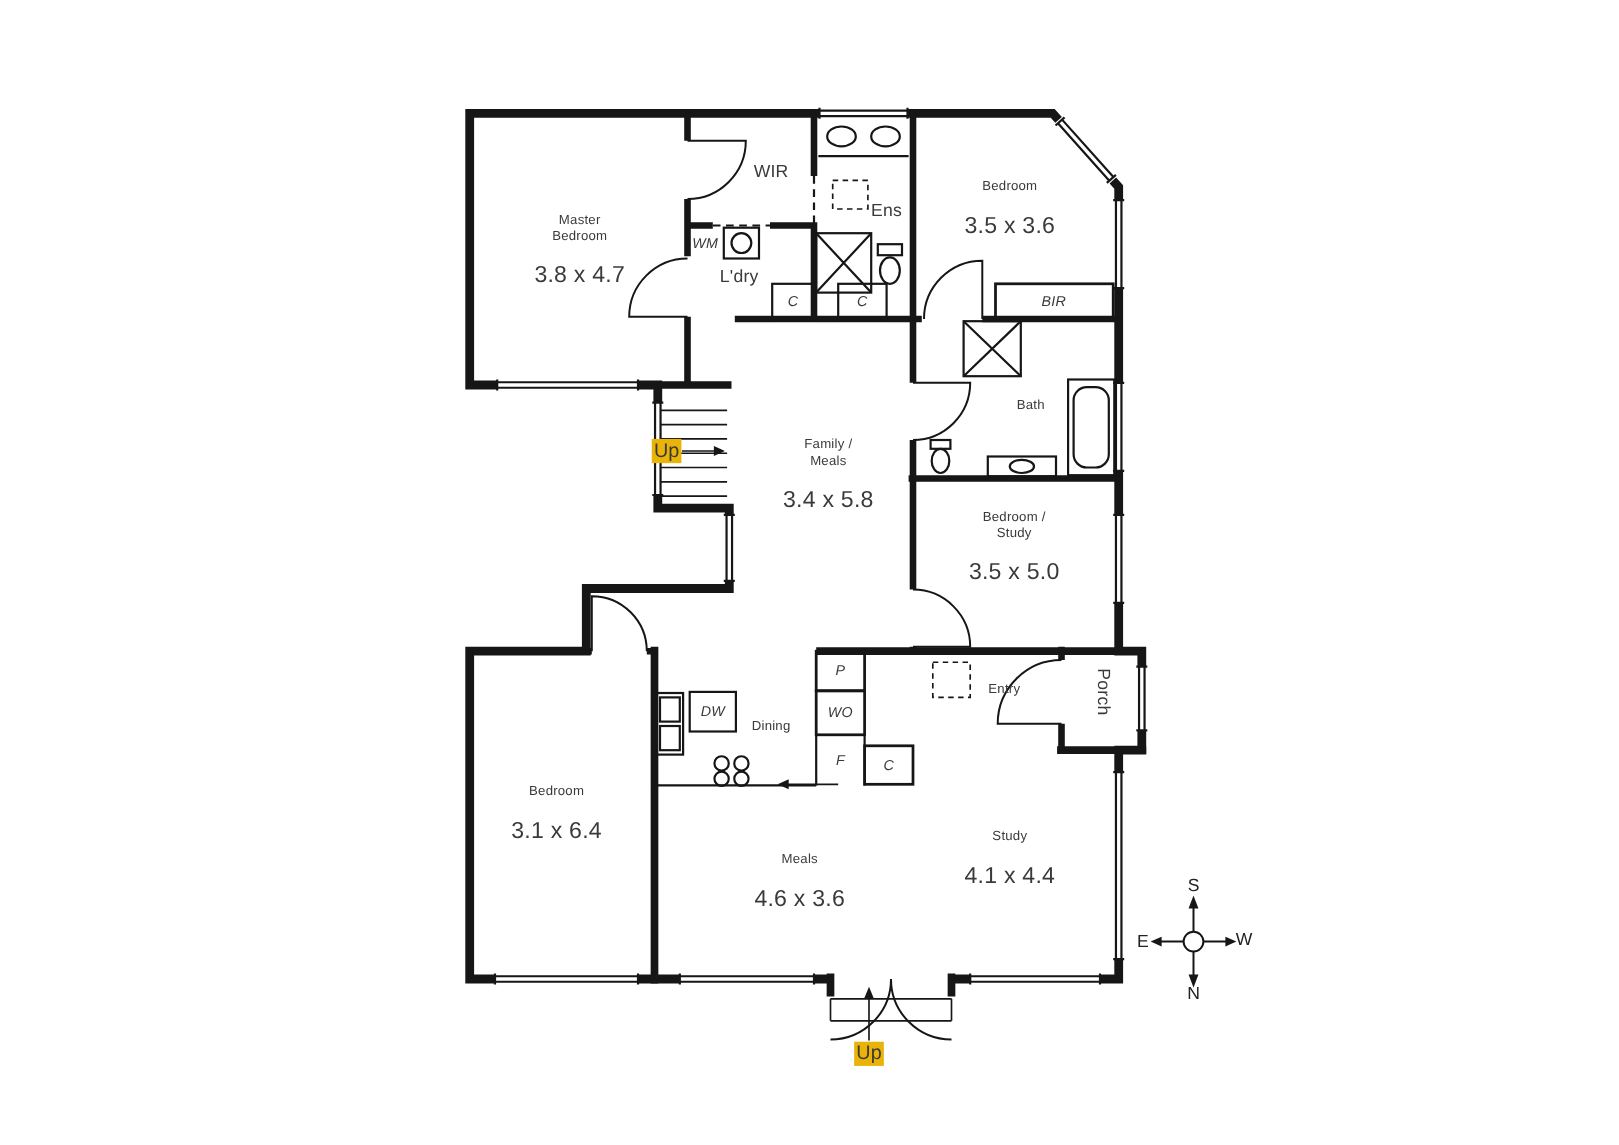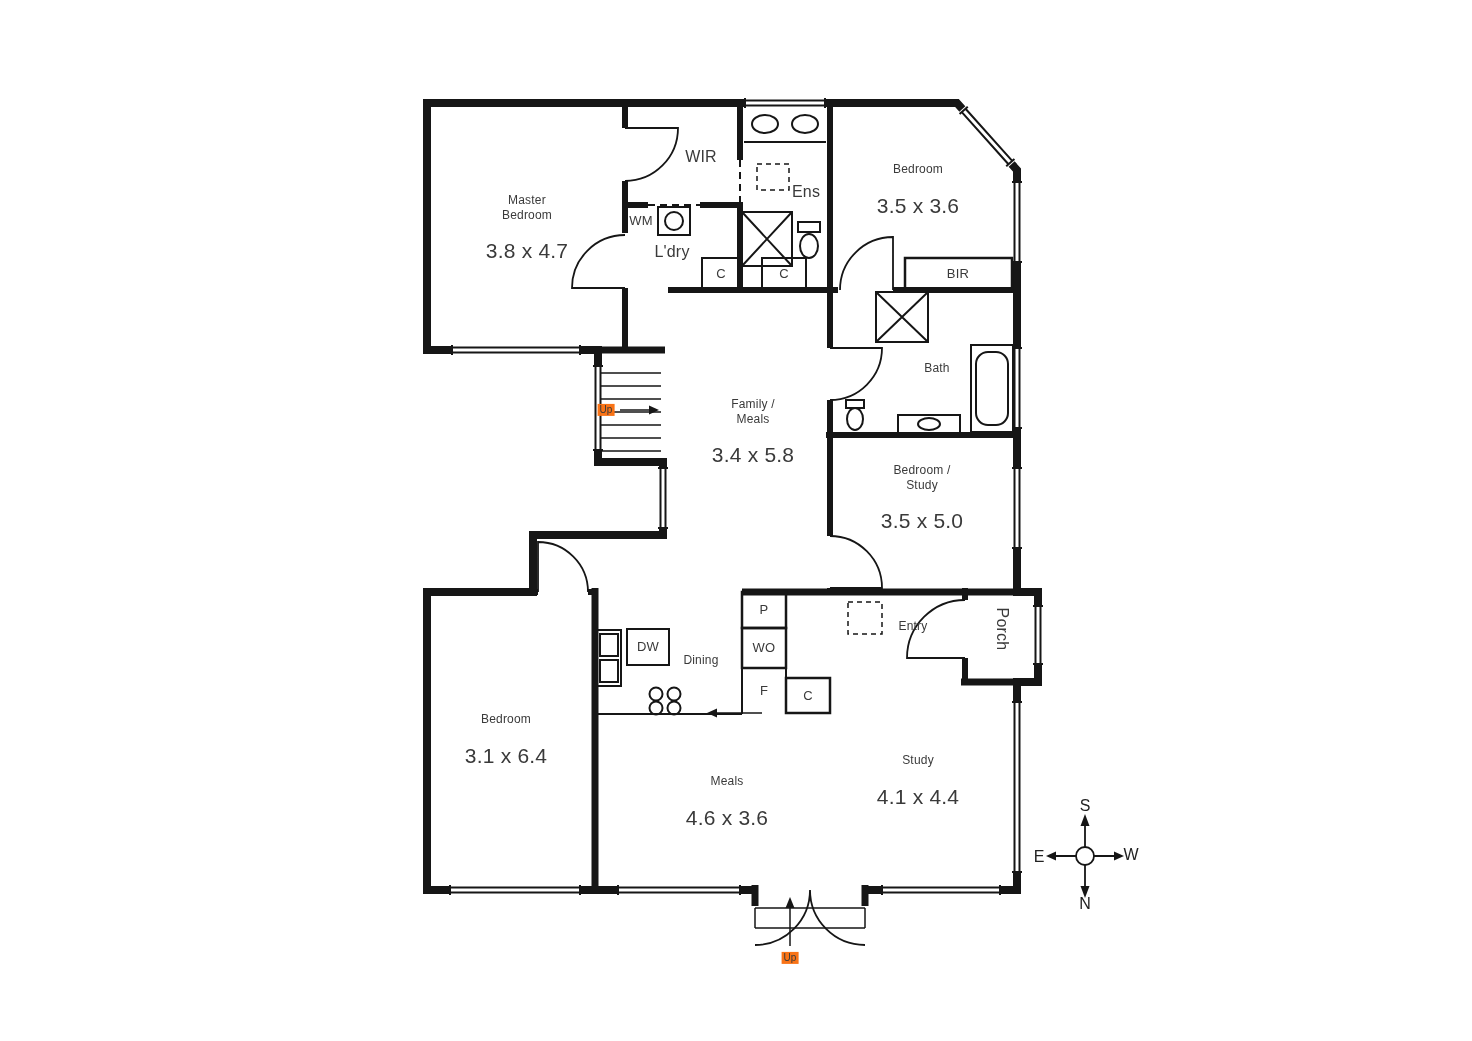--- a/index.html
+++ b/index.html
@@ -3,22 +3,22 @@
 <meta charset="utf-8">
 <style>
   html,body{margin:0;padding:0;background:#ffffff;}
   .stage{position:relative;width:1472px;height:1041px;background:#ffffff;overflow:hidden;
          font-family:"Liberation Sans",sans-serif;}
   .stage svg{position:absolute;left:0;top:0;}
   .lbl{position:absolute;transform:translate(-50%,-50%);color:#3a3a3a;text-align:center;line-height:1.22;}
   .name{display:block;font-size:12px;letter-spacing:.2px;white-space:pre-line;}
   .dims{display:block;font-size:21px;margin-top:16px;letter-spacing:.2px;}
   .md .name{font-size:16px;}
-  .xs{font-size:13px;letter-spacing:.2px;}
-  .up{font-size:10px;background:#f97316;padding:0 2px;}
+  .xs{font-size:13px;letter-spacing:.2px;font-style:italic;}
+  .up{font-size:18px;background:#eab308;padding:0 2px;}
   .porchlbl{transform:translate(-50%,-50%) rotate(90deg);}
   .cmp{font-size:16px;color:#222222;}
 </style>
 </head>
 <body>
 
 <div class="stage">
 
   <svg width="1472" height="1041" viewBox="0 0 1472 1041">
 

